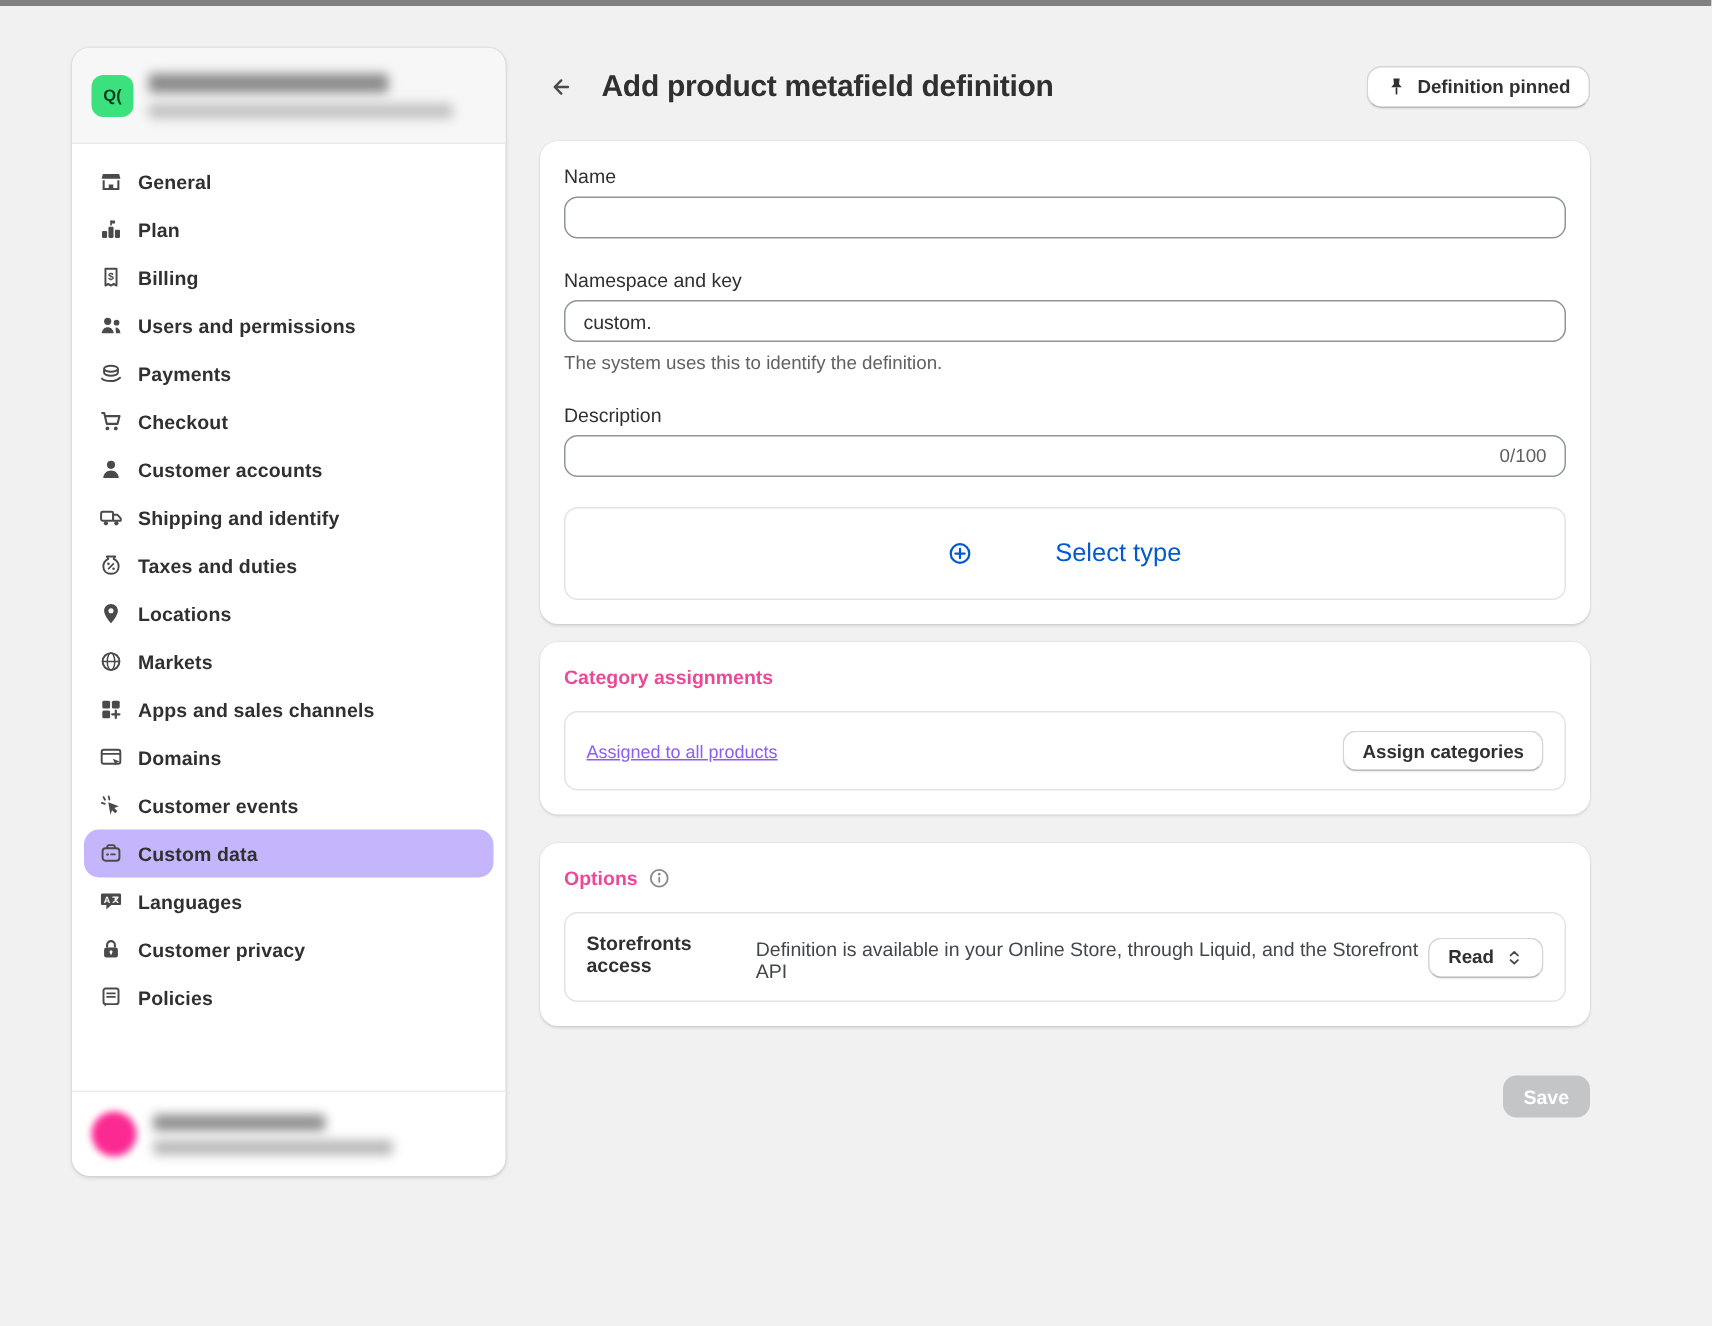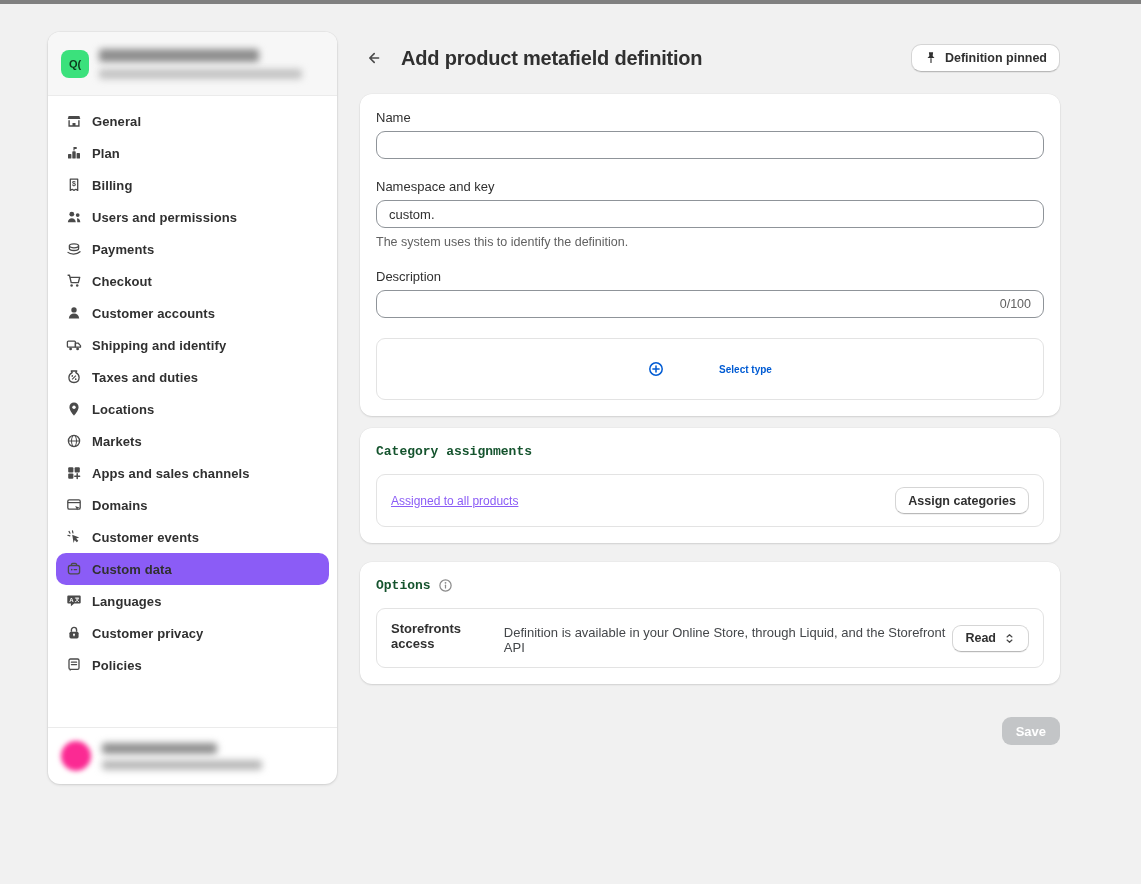--- a/index.html
+++ b/index.html
@@ -30,21 +30,21 @@
     display:flex; align-items:center; justify-content:center; flex:0 0 28px;
   }
   .blurred { filter:blur(3.5px); border-radius:3px; }
   .store-name-bar { width:160px; height:13px; background:#8c8c8c; }
   .store-url-bar  { width:203px; height:10px; background:#c2c2c2; margin-top:7px; }
   .nav { list-style:none; flex:1; padding:9px 8px; }
   .nav-item {
     display:flex; align-items:center; gap:10px; height:32px; padding:0 10px;
     border-radius:10px; cursor:pointer;
   }
-  .nav-item.selected { background:#8b5cf6; }
+  .nav-item.selected { background:#c4b5fd; }
   .nav-item svg { width:16px; height:16px; flex:0 0 16px; color:#4a4a4a; }
   .nav-label { font-size:13px; font-weight:600; color:#303030; letter-spacing:.1px; }
   .sidebar-footer {
     border-top:1px solid #ebebeb; padding:13px 13px; display:flex; align-items:center; gap:11px;
   }
   .user-avatar { width:30px; height:30px; border-radius:50%; background:#fb2a93; filter:blur(2.5px); flex:0 0 30px; }
   .user-name-bar  { width:115px; height:11px; background:#8f8f8f; }
   .user-email-bar { width:160px; height:10px; background:#b8b8b8; margin-top:6px; }
 
   
@@ -81,22 +81,22 @@
     flex:1; border:none; outline:none; font-family:inherit; font-size:13px;
     color:#303030; padding:0; background:transparent; height:100%;
   }
   .char-counter { font-size:12.5px; color:#616161; margin-left:8px; }
   .help-text { font-size:12.5px; color:#616161; margin-top:7px; }
   .select-type-box {
     border:1px solid #e3e3e3; border-radius:9px; height:62px; margin-top:0;
     display:flex; align-items:center; justify-content:center; gap:8px; cursor:pointer;
     background:#fff; width:100%; font-family:inherit;
   }
-  .select-type-label { color:#005bd3; font-size:10px; font-weight:700;margin-left:47px; }
-  .section-heading { font-size:13px; font-weight:700; color:#14532d;font-family:Liberation Mono, monospace; }
+  .select-type-label { color:#005bd3; font-size:17px; font-weight:400;margin-left:47px; }
+  .section-heading { font-size:13px; font-weight:700; color:#ec4899; }
   .heading-row { display:flex; align-items:center; gap:7px; }
   .inner-box {
     border:1px solid #e3e3e3; border-radius:9px; margin-top:15px;
     padding:12px 14px; display:flex; align-items:center;
   }
   .status-text { font-size:12px; color:#8b5cf6;text-decoration:underline; }
   .secondary-btn {
     margin-left:auto; display:inline-flex; align-items:center; gap:7px;
     background:#fff; border:1px solid #d5d5d5; border-bottom-color:#b9b9b9;
     border-radius:9px; height:27px; padding:0 12px;

